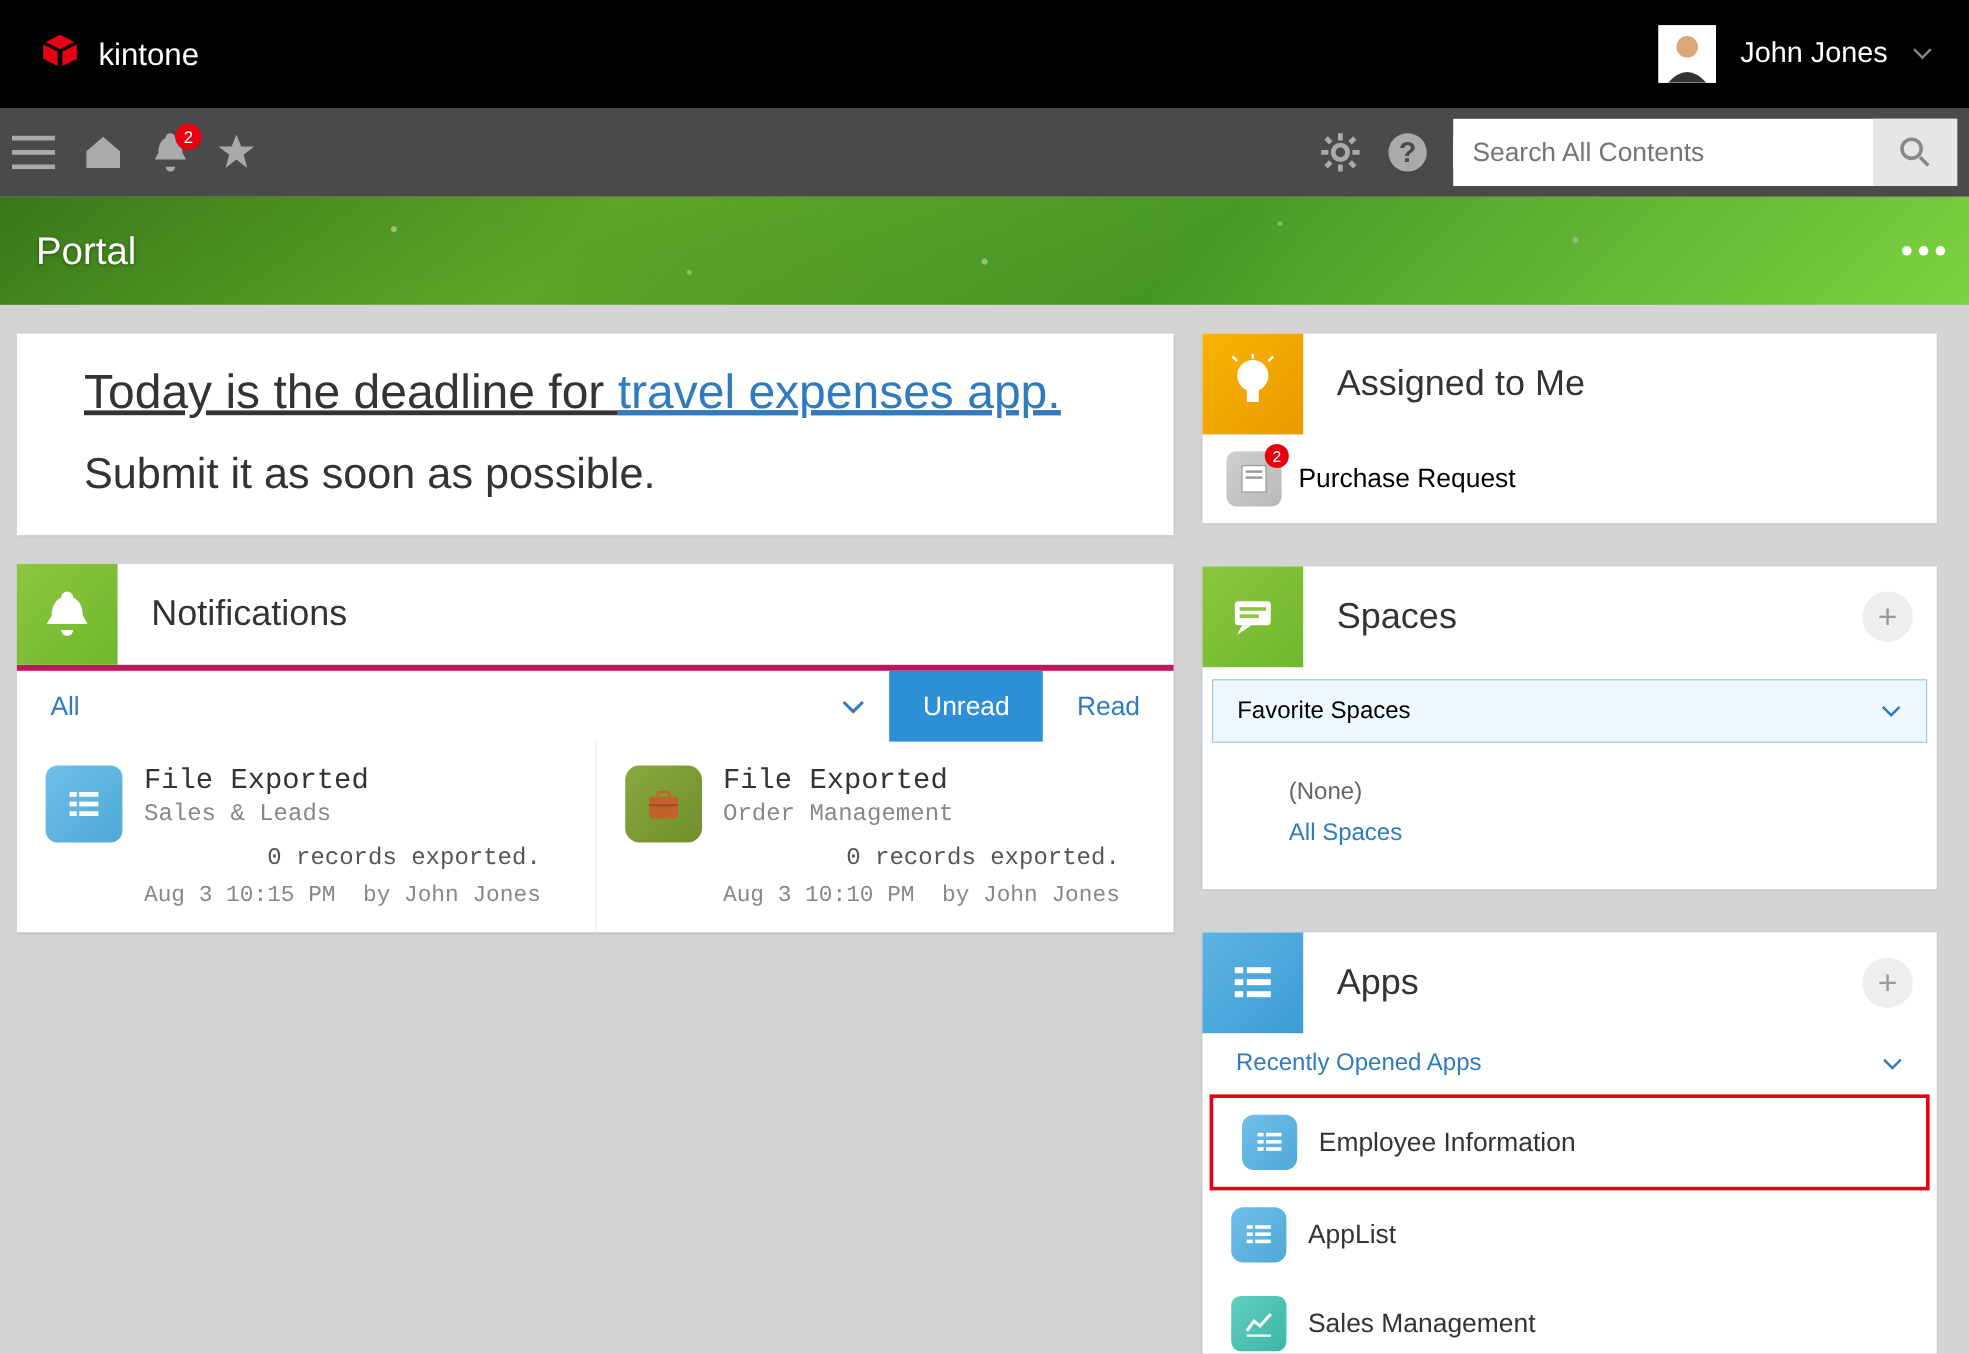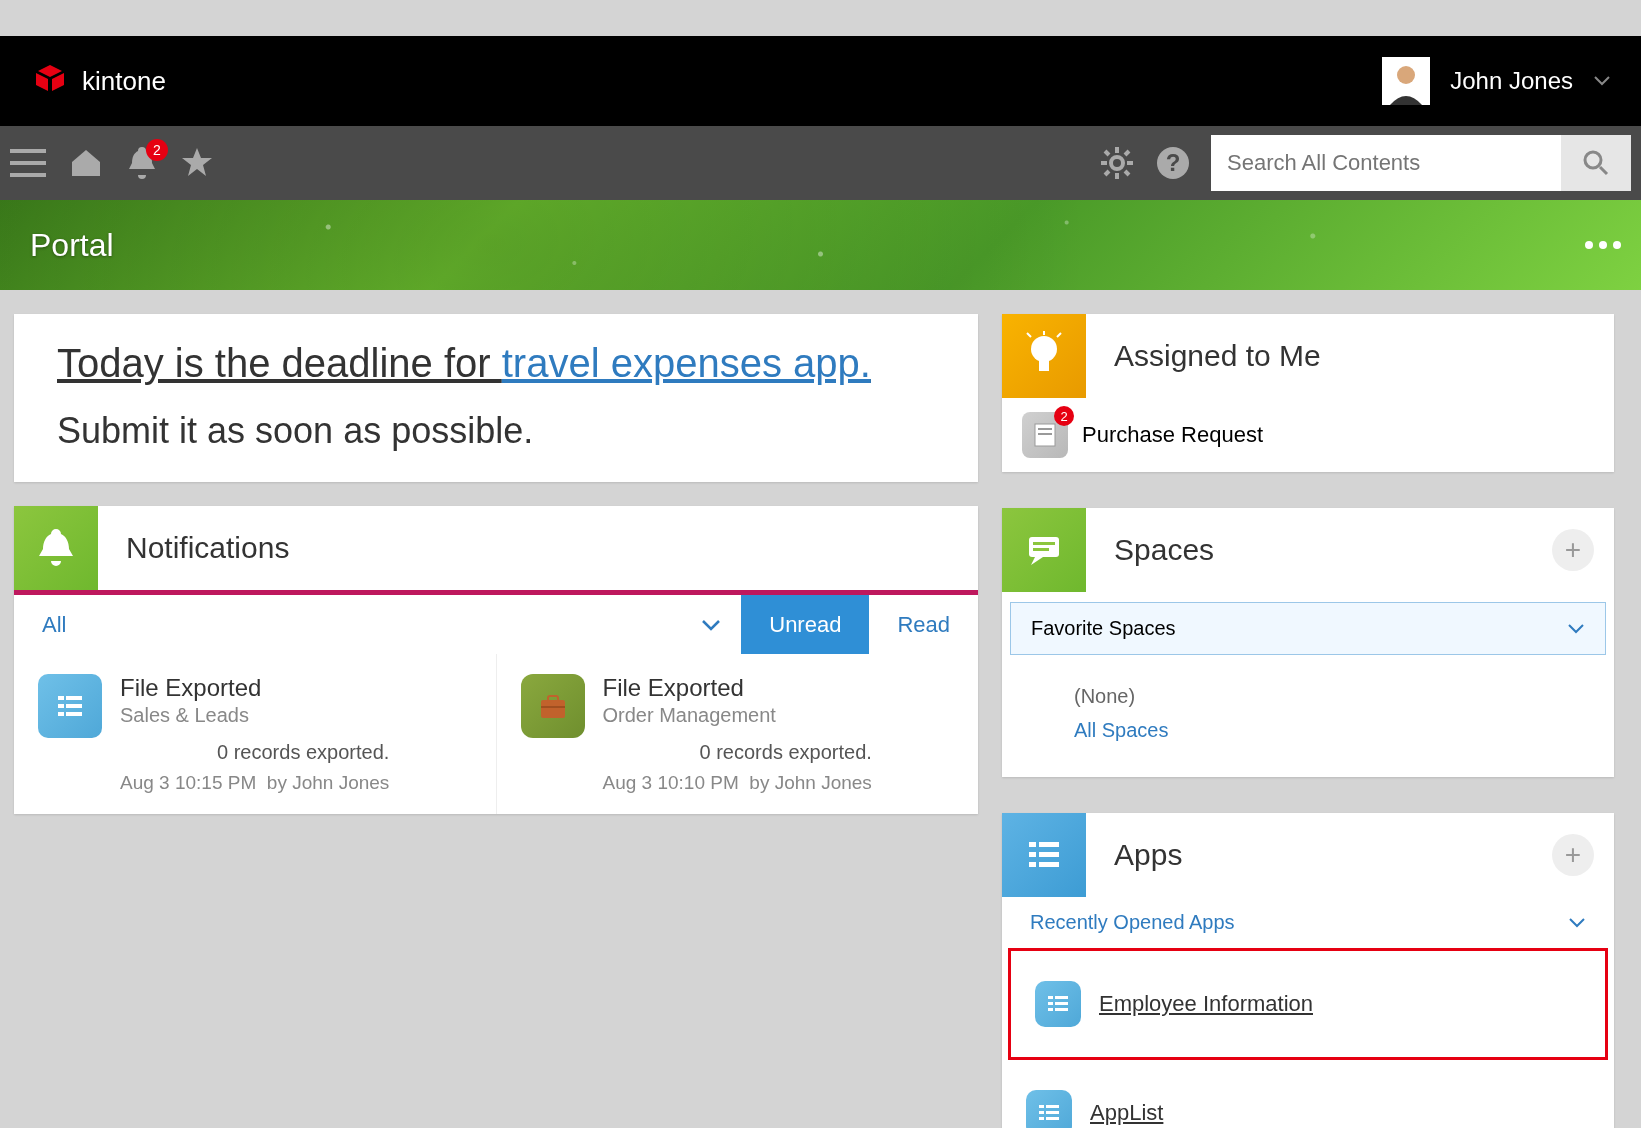--- a/index.html
+++ b/index.html
@@ -1,19 +1,19 @@
 <!DOCTYPE html>
 <html><head>
 <meta charset="utf-8">
 <style>
   * { box-sizing: border-box; margin: 0; padding: 0; }
   body { font-family: -apple-system, BlinkMacSystemFont, "Segoe UI", Helvetica, Arial, sans-serif; background: #d4d4d4; width:1641px; height:1128px; overflow:hidden;}
   
   
-  .topbar { background:#000; height:90px; display:flex; align-items:center; padding:0 30px; justify-content:space-between;margin-top:36px;}
+  .topbar { background:#000; height:90px; display:flex; align-items:center; padding:0 30px; justify-content:space-between;}
   .brand { display:flex; align-items:center; gap:12px;}
   .brand-name { color:#fff; font-size:26px; font-weight:300;}
   .user-area { display:flex; align-items:center; gap:20px; color:#fff; font-size:24px;}
   .avatar { width:48px; height:48px; background:#fff;}
   
   
   .toolbar { background:#4a4a4a; height:74px; display:flex; align-items:center; padding:0 10px; justify-content:space-between;}
   .toolbar-left { display:flex; align-items:center; gap:22px;}
   .toolbar-right { display:flex; align-items:center; gap:20px;}
   .bell-wrap { position:relative;}
@@ -44,53 +44,53 @@
   .panel { background:#fff; box-shadow:0 1px 2px rgba(0,0,0,.12);}
   .panel-head { display:flex; align-items:center; height:84px;}
   .panel-icon { width:84px; height:84px; display:flex; align-items:center; justify-content:center;}
   .panel-title { font-size:30px; color:#333; padding-left:28px; font-weight:400;}
   .panel-title.lg { font-size:30px; padding-left:30px;}
   .panel-head .spacer { flex:1;}
   .edit-btn { width:42px; height:42px; margin-right:20px; border:1px solid #ccc; border-radius:4px; display:flex; align-items:center; justify-content:center;}
   .add-btn { width:42px; height:42px; margin-right:20px; background:#eee; border-radius:50%; display:flex; align-items:center; justify-content:center; color:#999; font-size:28px;}
   
   
-  .ann-body { padding:20px 43px 30px;}
+  .ann-body { padding:20px 56px 30px;}
   .ann-headline { font-size:40px; line-height:1.45; text-decoration:underline; color:#333;}
   .ann-headline a { color:#2f7bbf; text-decoration:underline;}
   .ann-sub { font-size:36px; margin-top:18px; color:#333;}
   .ann-meta { font-size:22px; color:#888; margin-top:46px; display:flex; gap:30px;}
   
   
   .notif-tabs { display:flex; align-items:center; height:64px; border-top:5px solid #be185d;}
   .notif-tab { padding:0 28px; font-size:22px; color:#2f7bbf; height:100%; display:flex; align-items:center;}
   .notif-tab.active { background:#2f8fd6; color:#fff;}
   .notif-tabs .spacer { flex:1;}
   .chev { color:#2f7bbf; margin-right:20px;}
-  .notif-items { display:flex;}
+  .notif-items { display:flex;font-family:Liberation Mono, monospace;}
   .notif-item { flex:1; padding:20px 24px; display:flex; gap:18px; border-right:1px solid #eee; }
   .notif-item:last-child { border-right:none; }
   .notif-icon { width:64px; height:64px; border-radius:12px; display:flex; align-items:center; justify-content:center;}
   .notif-title { font-size:24px; color:#333; font-weight:500;}
   .notif-app { font-size:20px; color:#888; margin-top:2px;}
   .notif-msg { font-size:20px; color:#555; margin-top:14px;text-align:right;}
   .notif-date { font-size:19px; color:#888; margin-top:8px;}
   
   
   .assigned-item { display:flex; align-items:center; gap:14px; padding:14px 20px;}
   .small-icon { width:46px; height:46px; border-radius:8px; position:relative; display:flex; align-items:center; justify-content:center;}
   .small-badge { position:absolute; top:-6px; right:-6px; width:20px; height:20px; background:#e60012; color:#fff; font-size:13px; border-radius:50%; display:flex; align-items:center; justify-content:center;}
   
   .spaces-filter { margin:10px 8px 0; border:1px solid #9cc7e8; background:#f0f8ff; padding:14px 20px; display:flex; justify-content:space-between; align-items:center; color:#000000; font-size:20px;}
   .spaces-body { padding:24px 28px 30px; font-size:20px; line-height:1.7;margin-left:44px;}
   .spaces-none { color:#666;}
   .spaces-link { color:#2f7bbf;}
   
   .apps-filter { padding:14px 28px; display:flex; justify-content:space-between; align-items:center; color:#2f7bbf; font-size:20px;}
-  .app-item { display:flex; align-items:center; gap:18px; padding:30px 24px; font-size:22px; color:#333;text-decoration:underline;}
+  .app-item { display:flex; align-items:center; gap:18px; padding:14px 24px; font-size:22px; color:#333;}
   .app-item.highlight { margin:0 6px; border:3px solid #e60012;}
   
   
   .tile-red { background:linear-gradient(135deg,#e84c3d,#d63e2f);}
   .tile-green { background:linear-gradient(135deg,#8cc63e,#6fb82e);}
   .tile-yellow { background:linear-gradient(135deg,#f9b300,#e89a00);}
   .tile-greenmsg { background:linear-gradient(135deg,#8cc63e,#6fb82e);}
   .tile-blue { background:linear-gradient(135deg,#5eb3e4,#3d9cd4);}
   .tile-bluesm { background:linear-gradient(135deg,#6fc0e8,#4fa8d8); border-radius:10px;}
   .tile-olive { background:linear-gradient(135deg,#8aa83e,#6f8f2e); border-radius:12px;}

